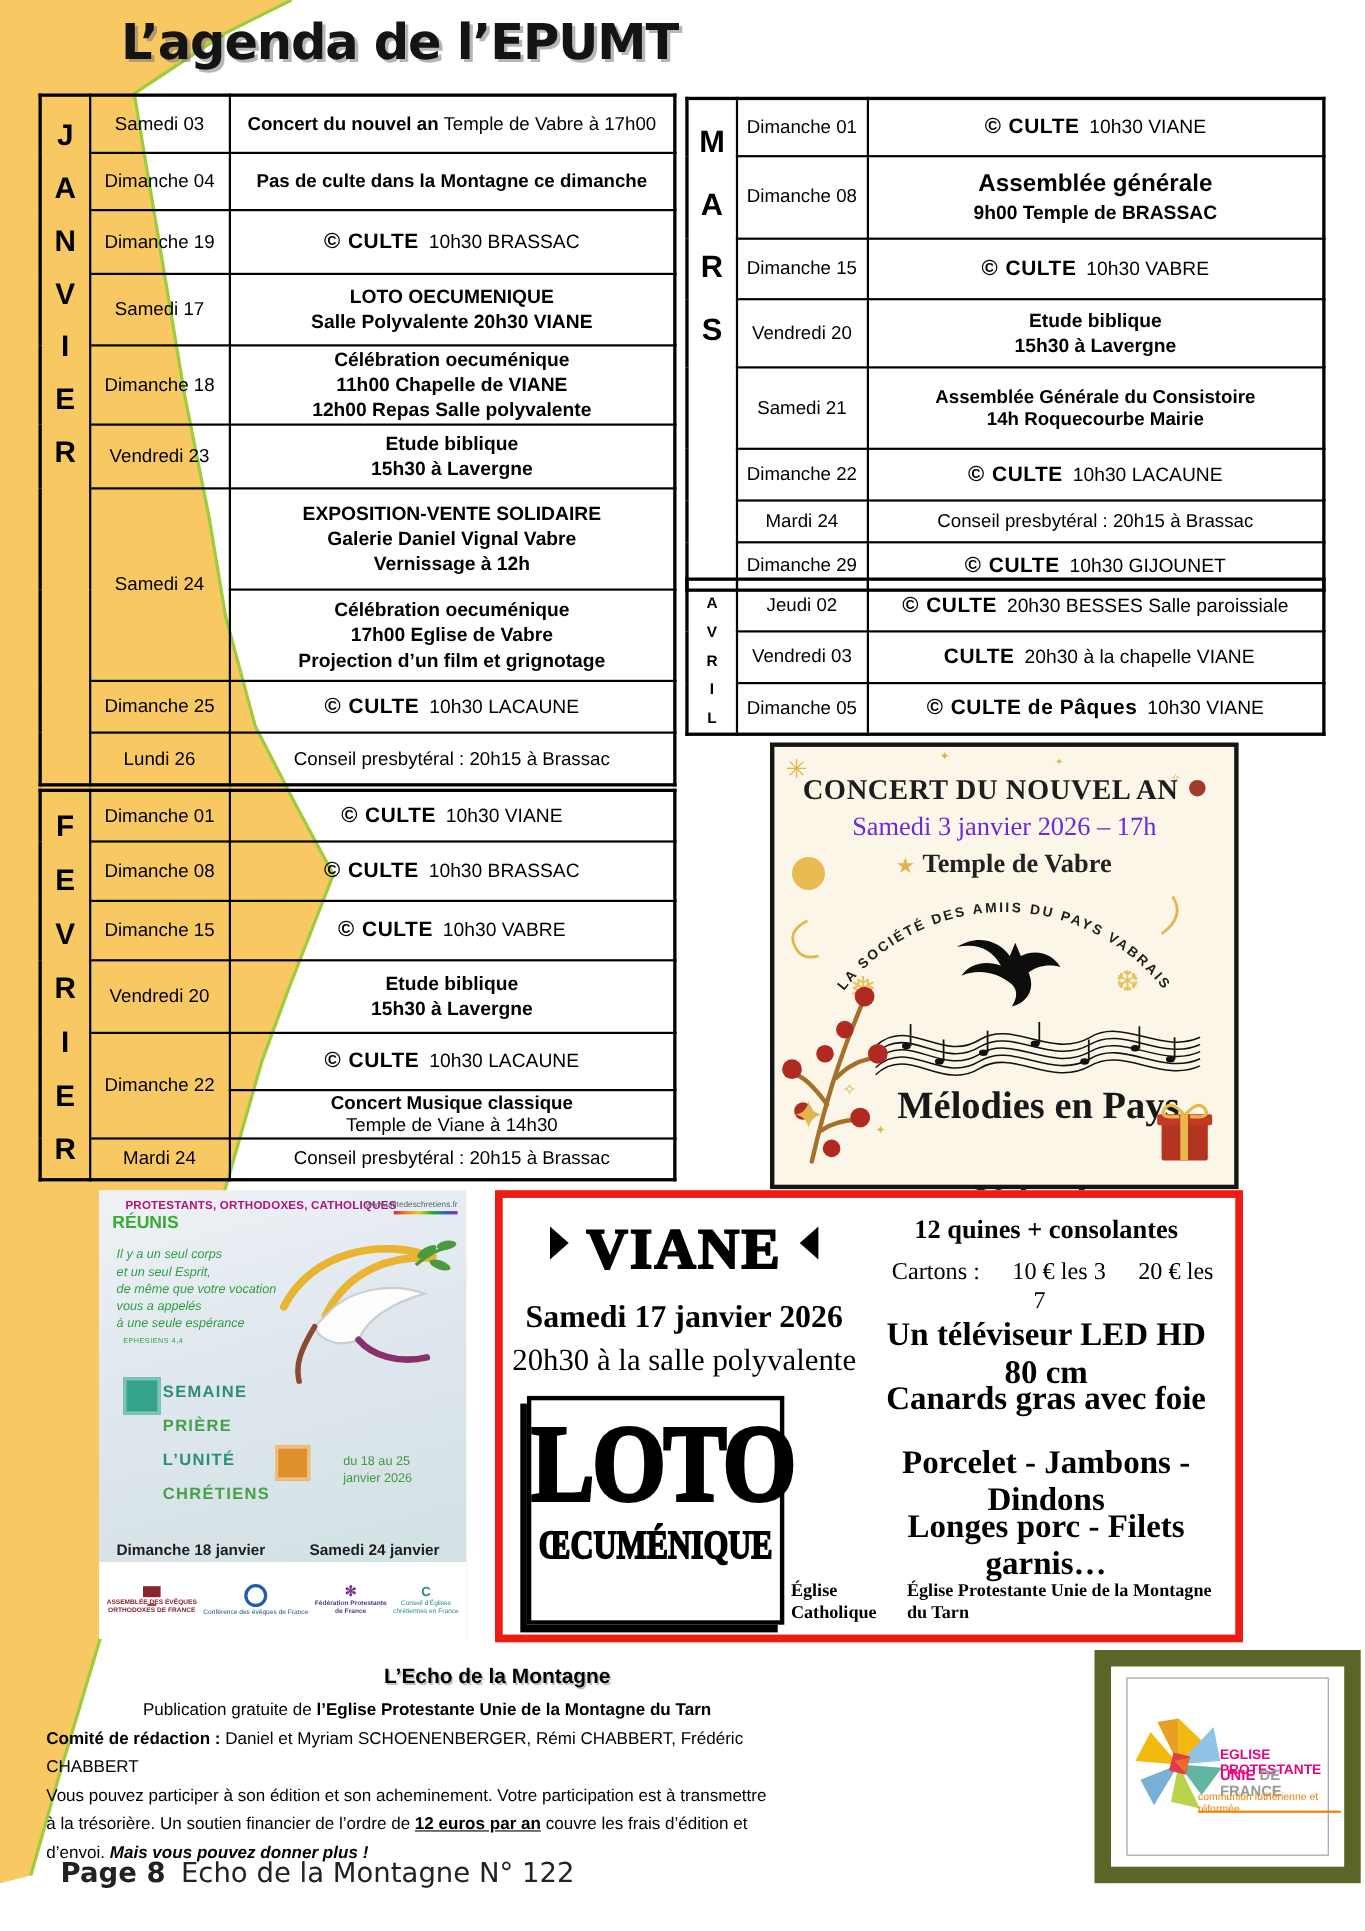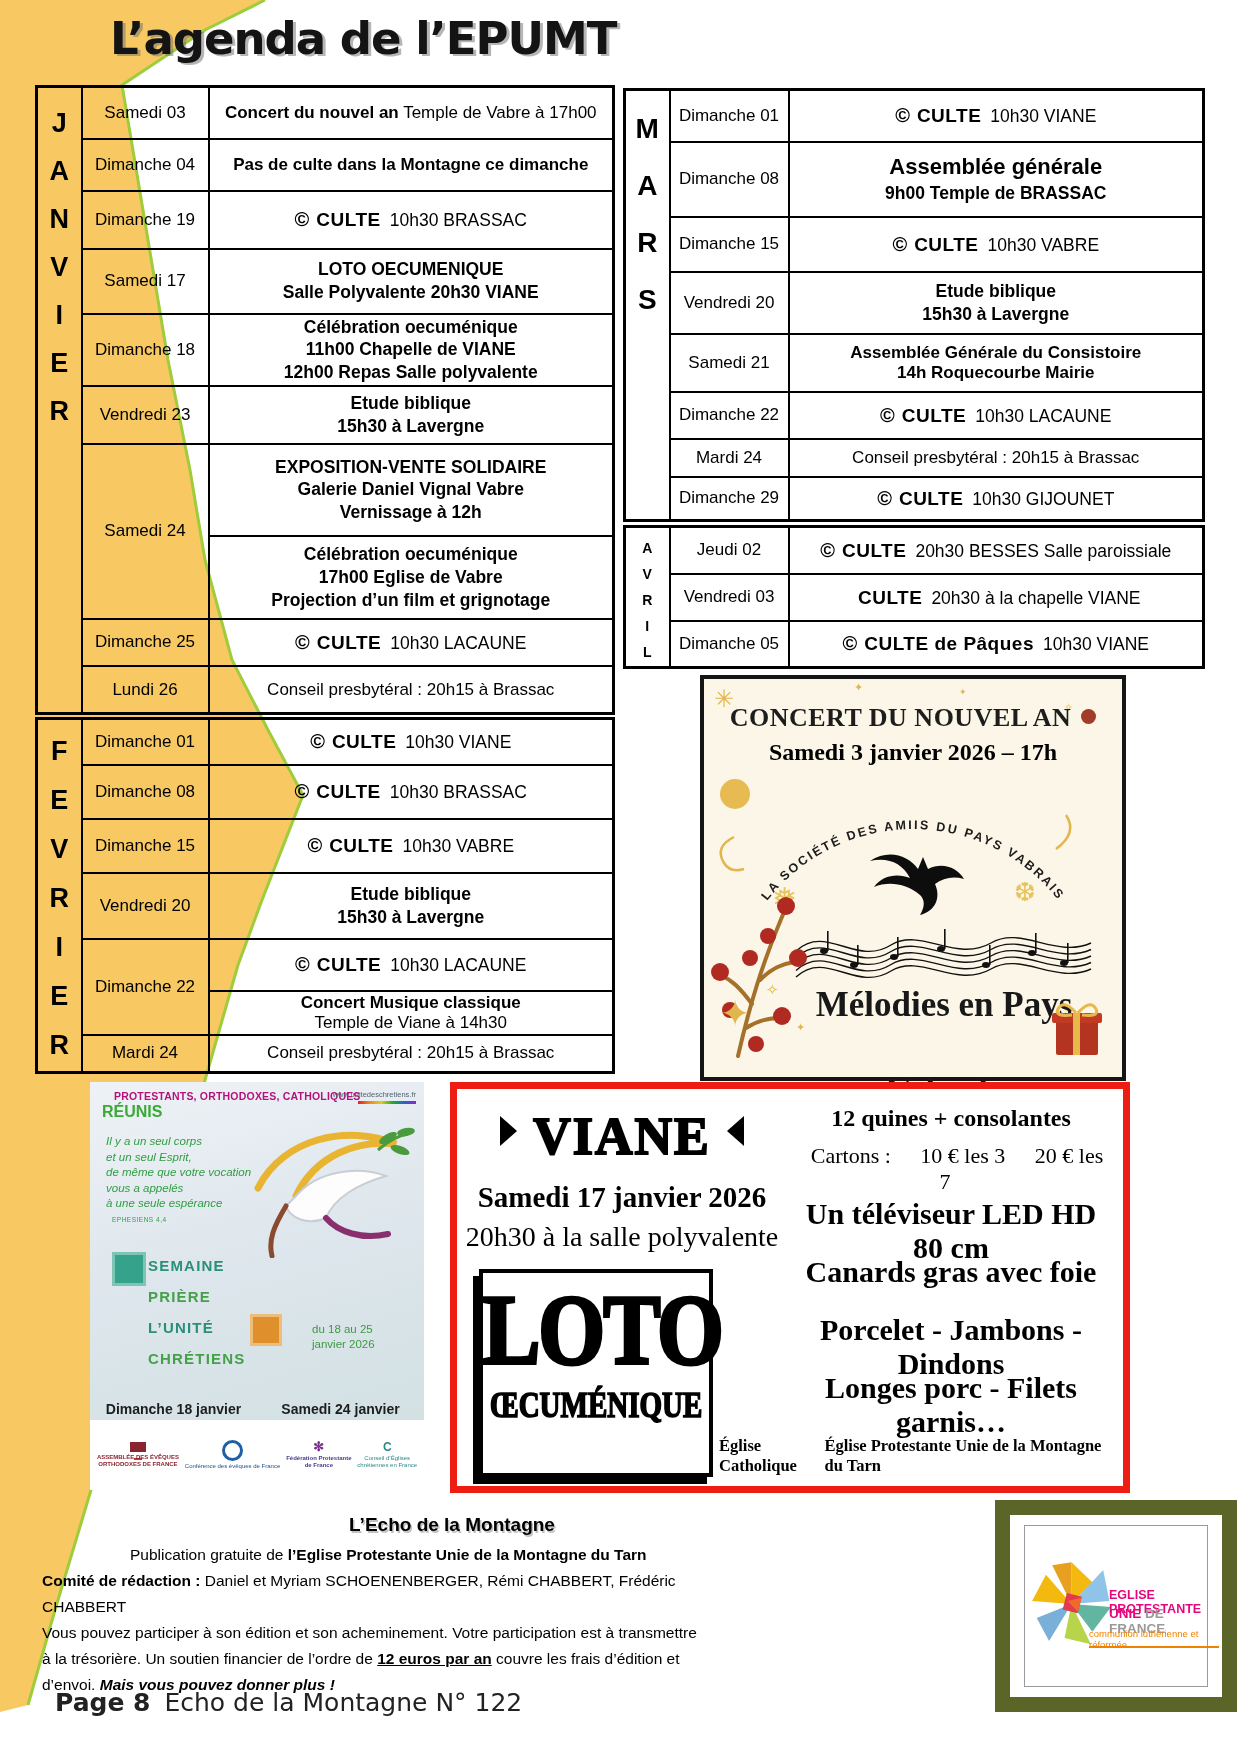--- a/index.html
+++ b/index.html
@@ -35,21 +35,21 @@
   .crest{font-size:17.5px;margin-left:9px;}
 
   
   #concert{left:700px;top:675px;width:418px;height:398px;background:#fbf6e7;
     border:4px solid #151515;z-index:3;font-family:"Liberation Serif",serif;}
   #concert .abs{position:absolute;}
   .cp-title{top:24px;left:0;width:100%;text-align:center;font-weight:bold;font-size:26px;
     letter-spacing:.5px;color:#1d1d1d;}
   .cp-dot{display:inline-block;width:15px;height:15px;background:#a23b27;border-radius:50%;
     margin-left:10px;vertical-align:2px;}
-  .cp-date{top:60px;left:0;width:100%;text-align:center;font-weight:bold;font-size:24px;color:#000000;}
+  .cp-date{top:60px;left:0;width:100%;text-align:center;font-weight:normal;font-size:24px;color:#6d28d9;}
   .cp-venue{top:94px;left:0;width:100%;text-align:center;font-weight:bold;font-size:24px;color:#222;}
   .gold{color:#e2b64e;}
   .cp-mel1{top:306px;left:70px;width:340px;text-align:center;font-weight:bold;font-size:35px;color:#181818;}
   .cp-mel2{top:349px;left:70px;width:340px;text-align:center;font-weight:bold;font-size:35px;color:#181818;margin-top:44px;}
   .bauble{top:100px;left:16px;width:30px;height:30px;border-radius:50%;background:#e7bb51;}
 
   
   #loto{left:450px;top:1082px;width:680px;height:411px;border:7px solid #ee1c12;background:#fff;
     z-index:3;font-family:"Liberation Serif",serif;box-sizing:border-box;}
   #loto .abs{position:absolute;}
@@ -313,21 +313,21 @@
       <td class="ev">
         <span class="cop">©</span><span class="cul">CULTE</span><span class="crest">10h30 VABRE</span></td>
     </tr>
     <tr style="height:62px">
       <td class="date">Vendredi 20</td>
       <td class="ev">
         <div class="bl">Etude biblique</div>
         <div class="bl">15h30 à Lavergne</div>
           </td>
     </tr>
-    <tr style="height:58px">
+    <tr style="height:74px">
       <td class="date">Samedi 21</td>
       <td class="ev">
         <div class="b17">Assemblée Générale du Consistoire</div>
         <div class="b17">14h Roquecourbe Mairie</div>
           </td>
     </tr>
     <tr style="height:47px">
       <td class="date">Dimanche 22</td>
       <td class="ev">
         <span class="cop">©</span><span class="cul">CULTE</span><span class="crest">10h30 LACAUNE</span></td>
@@ -378,20 +378,23 @@
 
   <div id="concert" class="abs">
     <div class="abs gold" style="left:10px;top:6px;font-size:24px;">✳</div>
     <div class="abs gold" style="left:150px;top:2px;font-size:11px;">✦</div>
     <div class="abs gold" style="left:255px;top:8px;font-size:9px;">✦</div>
     <div class="abs gold" style="left:360px;top:22px;font-size:11px;">✧</div>
     <div class="abs cp-title">
       <span>CONCERT DU NOUVEL AN</span><span class="cp-dot"></span>
     </div>
     <div class="abs cp-date">Samedi 3 janvier 2026 – 17h</div>
+    <div class="abs cp-venue">
+      <span class="gold" style="font-size:17px;margin-right:8px;">★</span><span>Temple de Vabre</span>
+    </div>
     <div class="abs bauble"></div>
 
     <svg class="abs" style="left:0;top:130px;" width="418" height="268" viewBox="0 0 418 268">
       <defs>
           <path id="arcpath" d="M 48 115 A 184 184 0 0 1 370 115" fill="none"></path>
         </defs>
       <path d="M30,28 q-20,10 -10,26 q6,10 20,6" stroke="#e2b64e" stroke-width="2.5" fill="none"></path>
       <path d="M352,40 q22,-16 10,-34" stroke="#e2b64e" stroke-width="2.5" fill="none"></path>
       <text font-family="Liberation Sans, sans-serif" font-size="12.5" font-weight="bold" letter-spacing="2.2" fill="#1c1c1c">
         <textPath href="#arcpath" startOffset="50%" text-anchor="middle">LA SOCIÉTÉ DES AMIIS DU PAYS VABRAIS</textPath>

